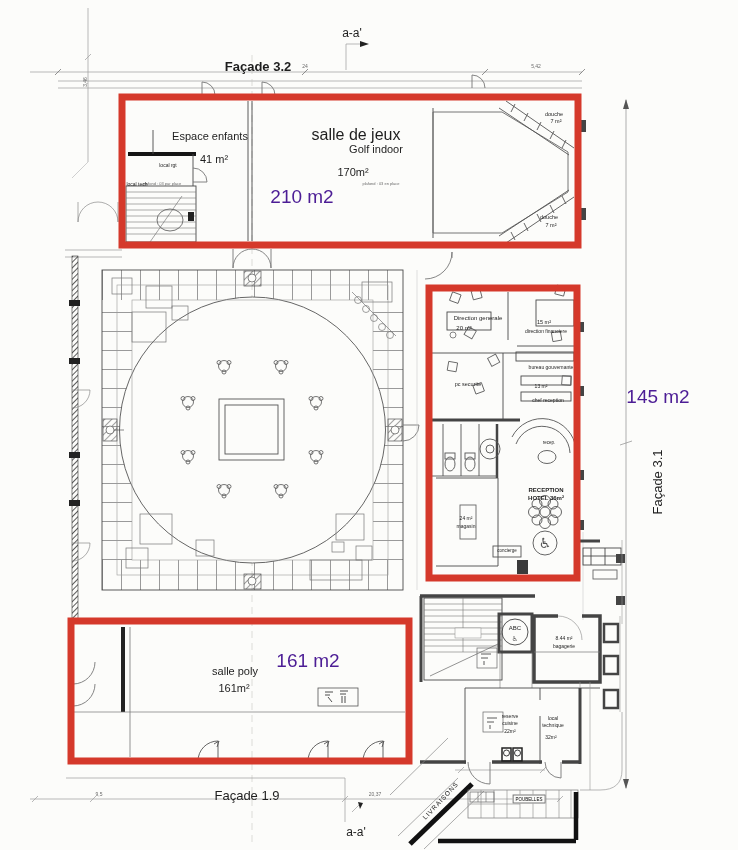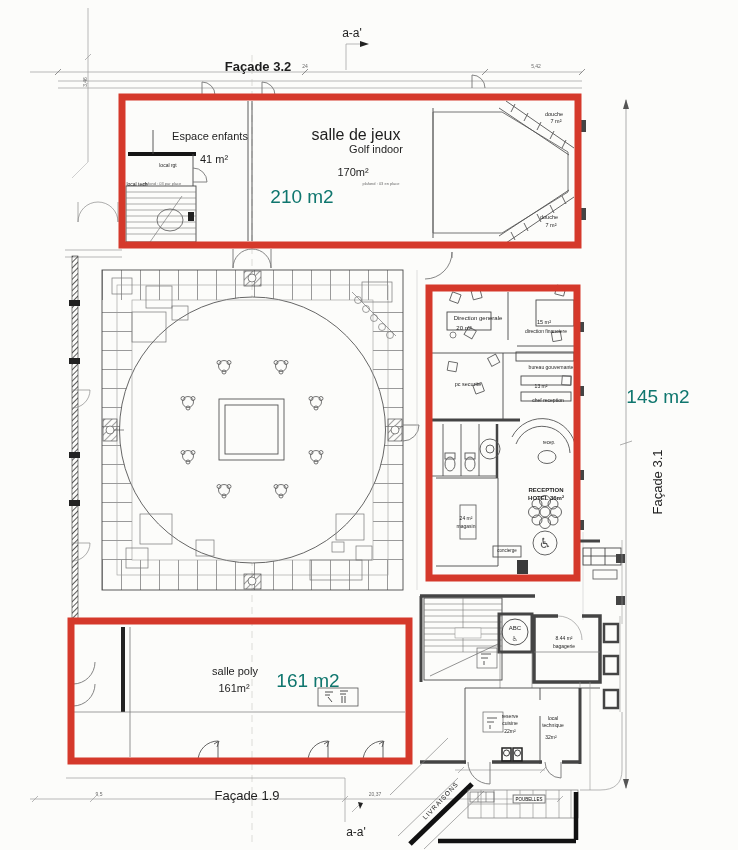--- a/index.html
+++ b/index.html
@@ -1,21 +1,21 @@
 <!DOCTYPE html>
 <html><head>
 <meta charset="utf-8">
 <style>
   html,body{margin:0;padding:0;}
   body{font-family:"Liberation Sans","DejaVu Sans",sans-serif;background:#e8e8e6;}
   #stage{position:relative;width:738px;height:850px;background:#fcfcfa;overflow:hidden;}
   #stage svg{position:absolute;left:0;top:0;}
   .lbl{position:absolute;transform:translate(-50%,-50%);white-space:nowrap;color:#1e1e1e;line-height:1;}
   .lbl.rot{transform:translate(-50%,-50%) rotate(-90deg);}
-  .red{color:#0f766e;font-weight:400;}
+  .red{color:#4c1d95;font-weight:400;}
   .bold{font-weight:normal;}
   .tiny{color:#6b6b6b;}
   .band{position:absolute;}
   .band-h{background:repeating-linear-gradient(90deg,#9a9a9a 0 0.8px,transparent 0.8px 19px);}
   .band-v{background:repeating-linear-gradient(0deg,#9a9a9a 0 0.8px,transparent 0.8px 19px);}
   .whitebox{position:absolute;background:#fcfcfa;border:0.5px solid #777;transform:translate(-50%,-50%);padding:1px 2px;}
 </style>
 </head>
 <body>
 
@@ -345,21 +345,21 @@
   <div class="lbl" style="left:541px;top:386px;font-size:5px;">13 m²</div>
   <div class="lbl" style="left:548px;top:400px;font-size:5px;">chef reception</div>
   <div class="lbl" style="left:549px;top:443px;font-size:4.5px;">recep.</div>
   <div class="lbl" style="left:546px;top:490px;font-size:6px;font-weight:bold;">RECEPTION</div>
   <div class="lbl" style="left:546px;top:498px;font-size:6px;font-weight:bold;">HOTEL  36m²</div>
   <div class="lbl" style="left:466px;top:518px;font-size:5px;">24 m²</div>
   <div class="lbl" style="left:466px;top:526px;font-size:5px;">magasin</div>
   <div class="lbl" style="left:507px;top:551px;font-size:4.5px;">concierge</div>
   <div class="lbl" style="left:545px;top:543px;font-size:14px;color:#555;">♿</div>
 
-  <div class="lbl red" style="left:308px;top:680px;font-size:19px;">161 m2</div>
+  <div class="lbl red" style="left:308px;top:660px;font-size:19px;">161 m2</div>
   <div class="lbl" style="left:235px;top:671px;font-size:11px;text-align:center;">salle poly</div>
   <div class="lbl" style="left:234px;top:688px;font-size:11px;">161m²</div>
 
   <div class="lbl bold" style="left:515px;top:628px;font-size:6px;">ABC</div>
   <div class="lbl" style="left:515px;top:638px;font-size:7px;color:#555;">♿</div>
   <div class="lbl" style="left:564px;top:638px;font-size:5px;">8.44 m²</div>
   <div class="lbl" style="left:564px;top:646px;font-size:5px;">bagagerie</div>
   <div class="lbl" style="left:510px;top:716px;font-size:5px;">reserve</div>
   <div class="lbl" style="left:510px;top:723px;font-size:5px;">cuisine</div>
   <div class="lbl" style="left:510px;top:731px;font-size:5px;">22m²</div>

